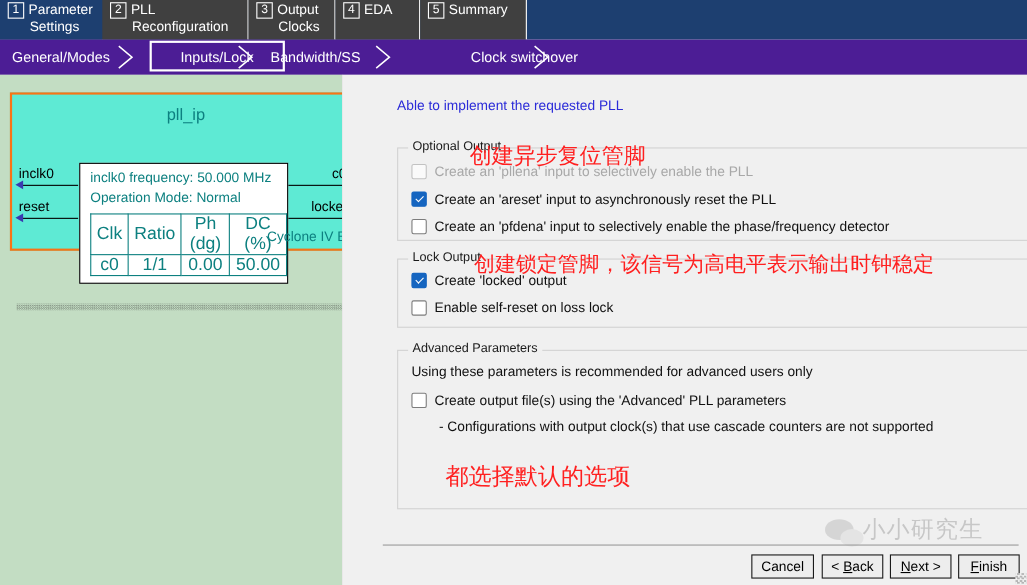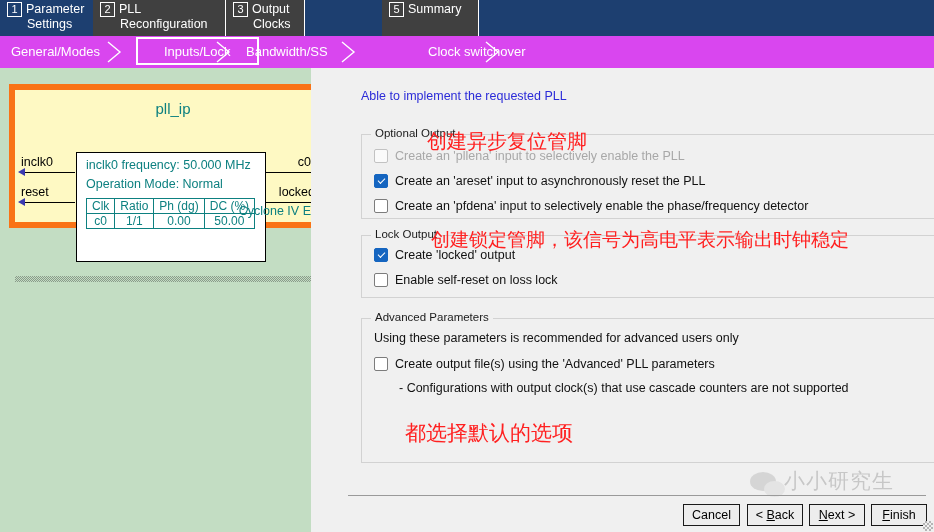--- a/index.html
+++ b/index.html
@@ -16,48 +16,48 @@
        font-size:12.5px;line-height:15px;}
   .tab.inactive{background:#404040;color:#ffffff;border-right:1px solid #ffffff;}
   .tab.active{background:#1d3f70;color:#ffffff;}
   .tabnum{display:inline-block;border:1px solid #ffffff;min-width:9px;height:13px;
           line-height:12px;text-align:center;font-size:11px;padding:0 2px;margin-right:4px;
           vertical-align:top;box-sizing:content-box;}
   .tab.inactive .tabnum{border-color:#ffffff;}
   .tabtext{display:inline-block;vertical-align:top;}
   .tabline2{display:block;margin-left:20px;}
   
-  #crumbbar{position:absolute;left:0;top:36px;width:934px;height:32px;background:#d946ef;
+  #crumbbar{position:absolute;left:0;top:36px;width:934px;height:32px;background:#4c1d95;
             color:#fff;}
   .crumb{position:absolute;top:0;height:32px;line-height:32px;font-size:13px;color:#ffffff;
          white-space:nowrap;}
   .crumb.sel{border:2px solid #ffffff;line-height:26px;height:28px;top:1px;padding:0 26px;
              box-sizing:border-box;}
   .chev{position:absolute;top:4px;width:22px;height:24px;}
   
   #leftpane{position:absolute;left:0;top:68px;width:311px;height:464px;background:#c3ddc3;}
-  #symbol{position:absolute;left:9px;top:16px;width:316px;height:144px;background:#fef9c3;
-          border:6px solid #f97316;box-sizing:border-box;}
+  #symbol{position:absolute;left:9px;top:16px;width:316px;height:144px;background:#5eead4;
+          border:2px solid #f97316;box-sizing:border-box;}
   #symshadow{position:absolute;left:15px;top:208px;width:316px;height:6px;
              background:repeating-conic-gradient(#8a9a8a 0% 25%, #c3ddc3 0% 50%) 0 0/2px 2px;}
   #symshadow2{position:absolute;left:325px;top:22px;width:6px;height:192px;
              background:repeating-conic-gradient(#8a9a8a 0% 25%, #c3ddc3 0% 50%) 0 0/2px 2px;}
   #symtitle{position:absolute;left:0;top:10px;width:316px;text-align:center;color:#0d8080;
             font-size:15px;}
   #devname{position:absolute;right:8px;bottom:4px;color:#0d8080;font-size:12.5px;}
   .pinlabel{position:absolute;font-size:12.5px;color:#000;}
   .pinwire{position:absolute;height:0;border-top:1px solid #000;}
   .arrowL{position:absolute;width:0;height:0;border-top:4px solid transparent;
           border-bottom:4px solid transparent;border-right:7px solid #3a3ab0;}
   .arrowR{position:absolute;width:0;height:0;border-top:4px solid transparent;
           border-bottom:4px solid transparent;border-left:7px solid #3a3ab0;}
   #infobox{position:absolute;left:61px;top:62px;width:190px;height:110px;background:#fff;
            border:1px solid #000;box-sizing:border-box;}
   .infoline{color:#0d8080;font-size:12.5px;margin:5px 0 0 9px;}
-  #clktable{margin:7px 0 0 9px;border-collapse:collapse;color:#0d8080;font-size:12px;}
+  #clktable{margin:7px 0 0 9px;border-collapse:collapse;color:#0d8080;font-size:16px;}
   #clktable td{border:1px solid #0d8080;padding:0px 5px;text-align:center;}
   
   #rightpane{position:absolute;left:311px;top:68px;width:623px;height:464px;background:#f0f0f0;}
   #vdivider{position:absolute;left:311px;top:68px;width:1px;height:464px;background:#9a9a9a;}
   #statusmsg{position:absolute;left:50px;top:21px;color:#2b2bd8;font-size:12.5px;}
   .groupbox{position:absolute;border:1px solid #d2d2d2;box-sizing:border-box;background:transparent;}
   .grouptitle{position:absolute;top:-8px;left:9px;background:#f0f0f0;padding:0 4px;
               font-size:11.5px;color:#1a1a1a;}
   .cbrow{position:absolute;height:18px;}
   .cbox{position:absolute;left:0;top:1px;width:14px;height:14px;box-sizing:border-box;
@@ -101,20 +101,23 @@
   <div class="tab inactive" style="left:93px;width:133px;">
     <span class="tabnum">2</span><span class="tabtext">PLL</span>
     <span class="tabline2">Reconfiguration</span>
   </div>
 
   <div class="tab inactive" style="left:226px;width:79px;">
     <span class="tabnum">3</span><span class="tabtext">Output</span>
     <span class="tabline2">Clocks</span>
   </div>
 
+  <div class="tab inactive" style="left:305px;width:77px;">
+    <span class="tabnum">4</span><span class="tabtext">EDA</span>
+  </div>
 
   <div class="tab inactive" style="left:382px;width:97px;">
     <span class="tabnum">5</span><span class="tabtext">Summary</span>
   </div>
 </div>
 
 <div id="crumbbar">
   <div class="crumb" style="left:11px;">General/Modes</div>
   <svg class="chev" style="left:106px;" viewBox="0 0 22 24">
     <path d="M2 2 L14 12 L2 22" fill="none" stroke="#ffffff" stroke-width="1.4"></path>

